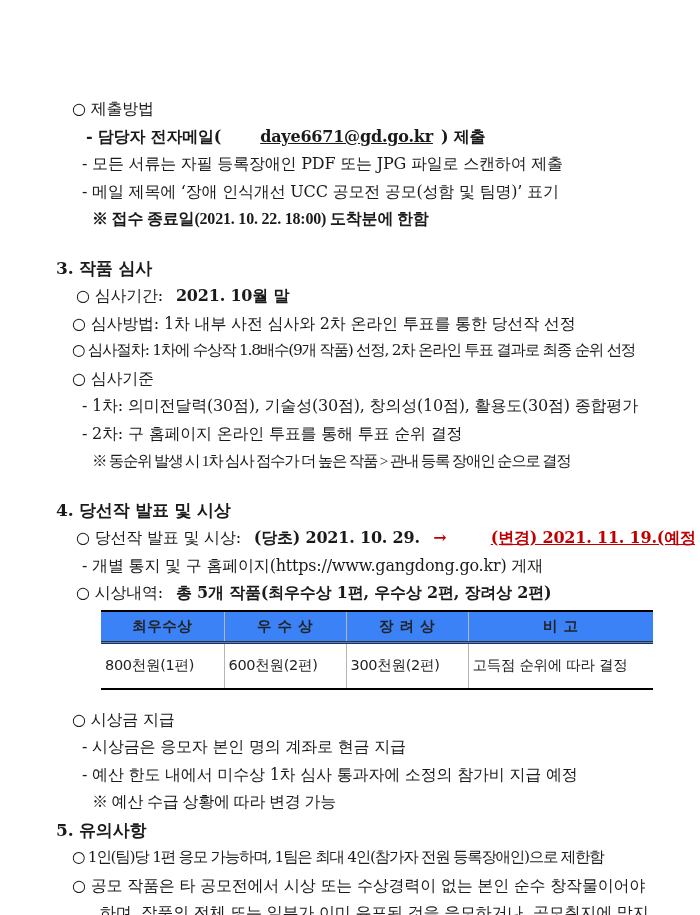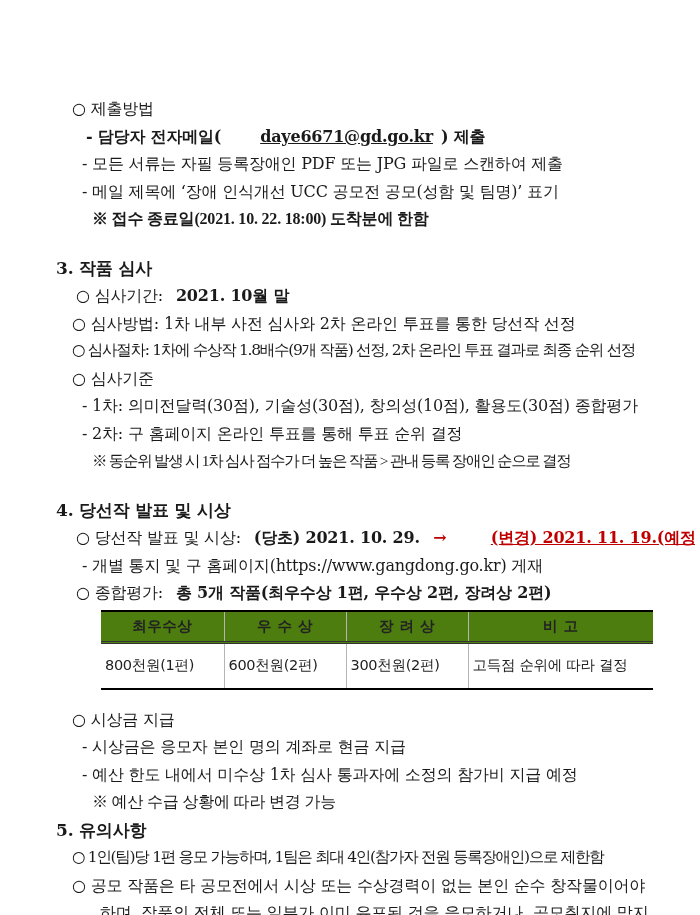--- a/index.html
+++ b/index.html
@@ -34,21 +34,21 @@
     width: 552px;
     border-collapse: collapse;
     table-layout: fixed;
     font-family: "DejaVu Sans", "Liberation Sans", sans-serif;
     font-size: 14.5px;
     color: #222;
     border-top: 2px solid #000;
     border-bottom: 2px solid #000;
   }
   table.award th {
-    background: #4d7c0f;
+    background: #3b82f6;
     font-weight: bold;
     height: 32px;
     text-align: center;
     vertical-align: middle;
     border-bottom: 3px double #333;
     letter-spacing: 0.5px;
   }
   table.award td {
     height: 46px;
     vertical-align: middle;
@@ -93,21 +93,21 @@
 
   <div class="ln lv-h mt-sec">4. 당선작 발표 및 시상</div>
 
   <div class="ln lv1">
     <span>○ 당선작 발표 및 시상: </span><span class="b">(당초) 2021. 10. 29. </span><span class="red b">→ </span><span class="red b u">(변경) 2021. 11. 19.(예정)</span>
   </div>
 
   <div class="ln lv2">- 개별 통지 및 구 홈페이지(https://www.gangdong.go.kr) 게재</div>
 
   <div class="ln lv1">
-    <span>○ 종합평가: </span><span class="b">총 5개 작품(최우수상 1편, 우수상 2편, 장려상 2편)</span>
+    <span>○ 시상내역: </span><span class="b">총 5개 작품(최우수상 1편, 우수상 2편, 장려상 2편)</span>
   </div>
 
   <div class="award-table-wrap">
     <table class="award">
       <colgroup>
         <col style="width:123px">
           <col style="width:122px">
         <col style="width:122px">
           <col style="width:185px">
       </colgroup>

